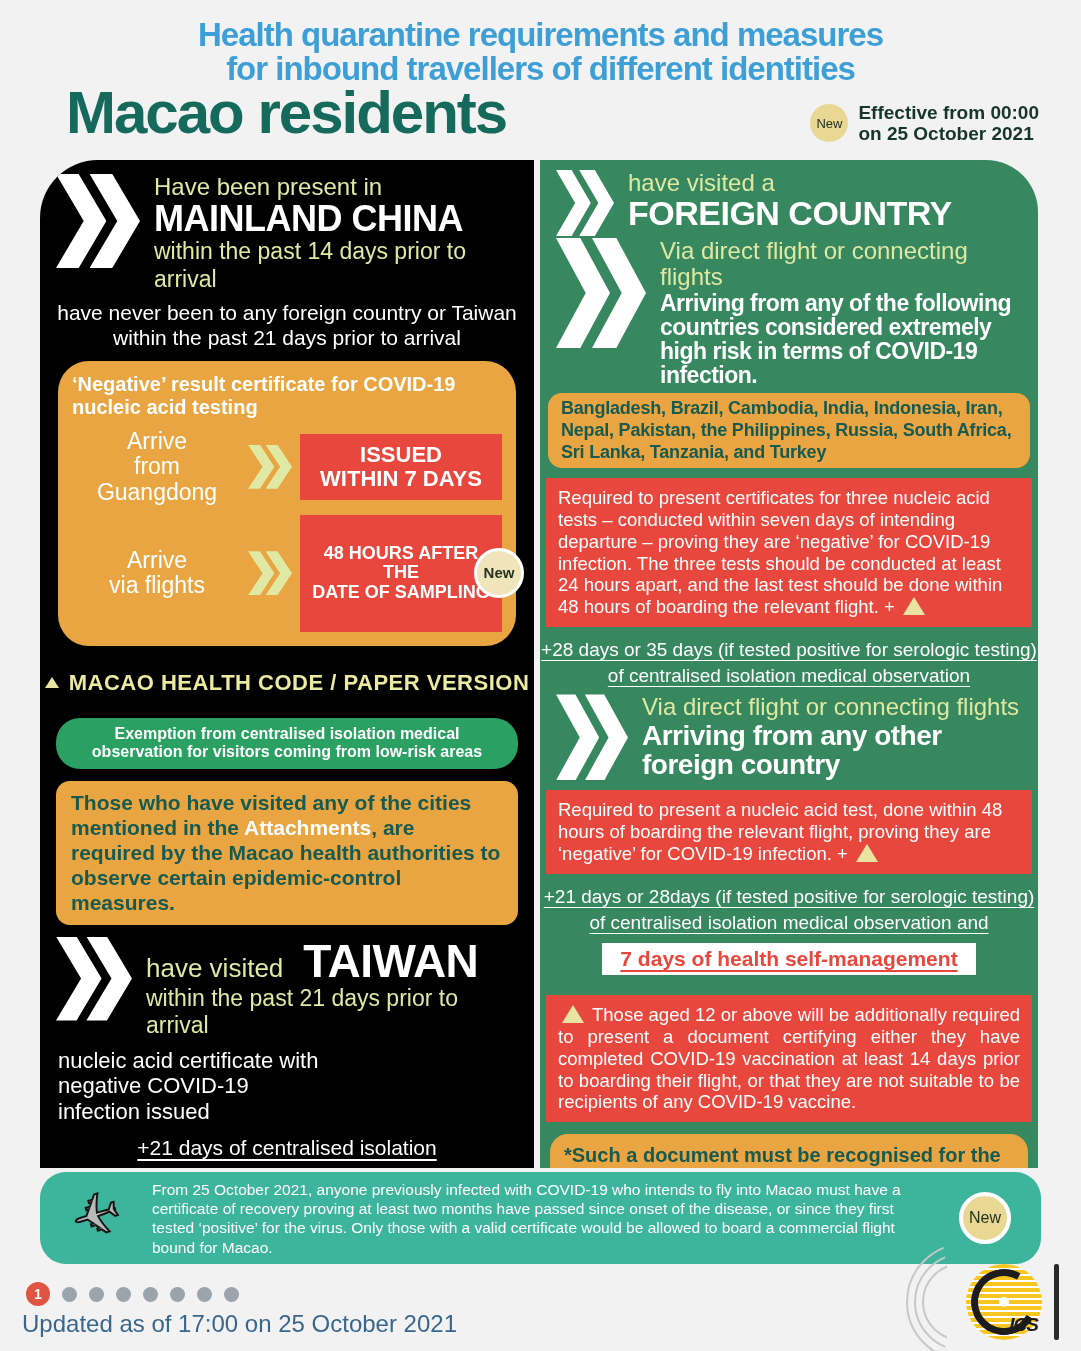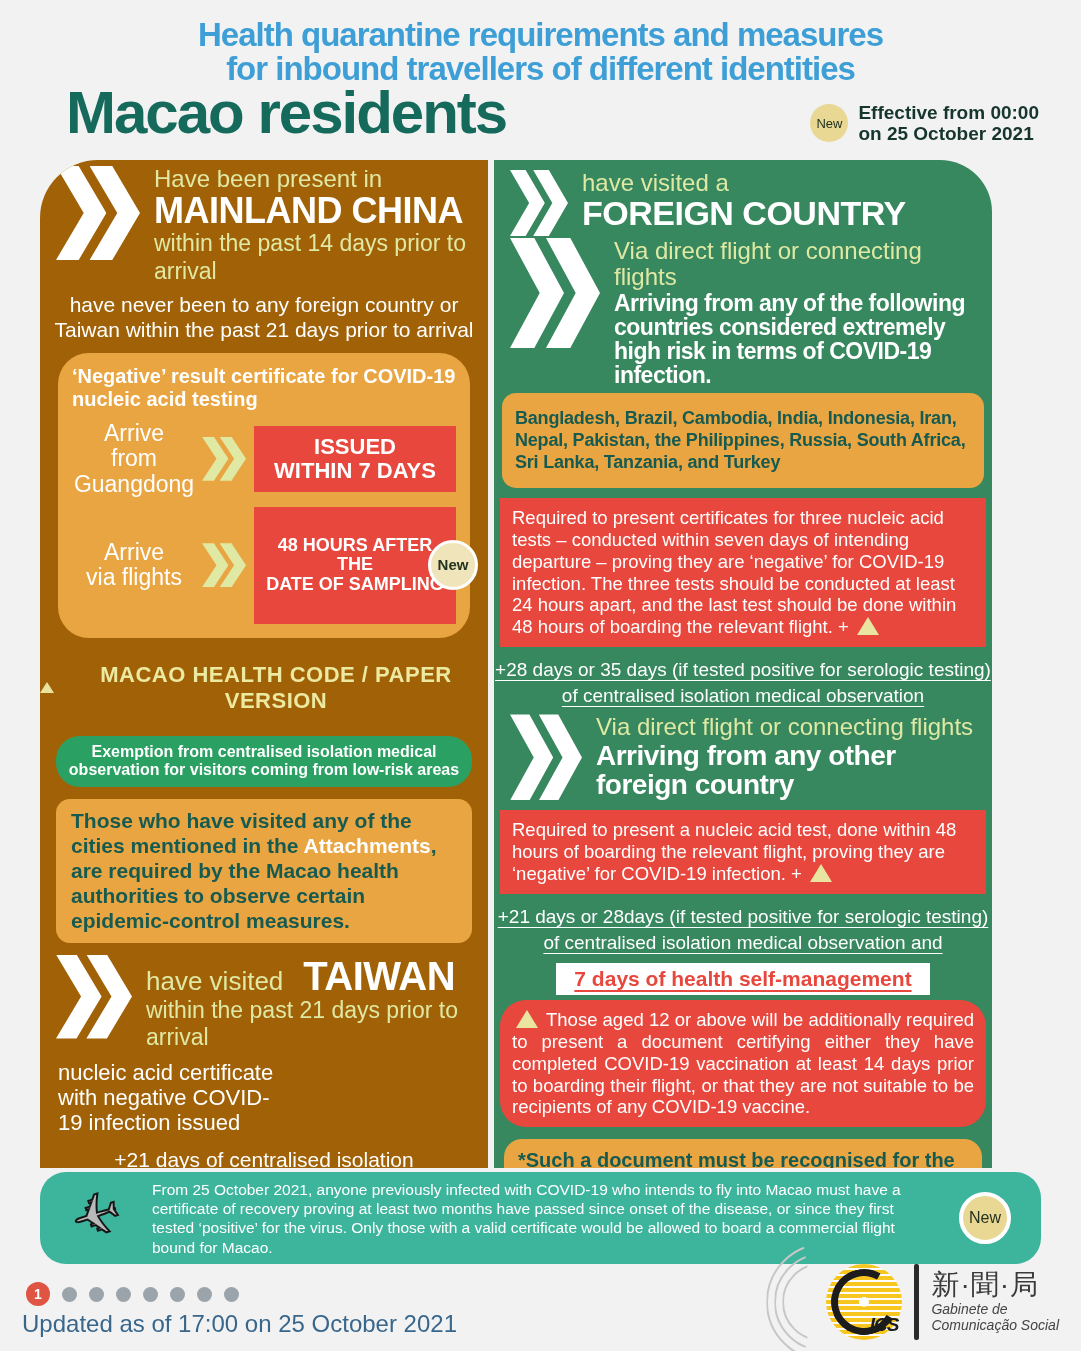--- a/index.html
+++ b/index.html
@@ -26,21 +26,21 @@
   .hdr-new{
     width:38px; height:38px; border-radius:50%; background:#e9d794;
     display:flex; align-items:center; justify-content:center;
     color:#20301f; font-size:13px; flex:none;
   }
   .effective-text{ color:#16352c; font-weight:bold; font-size:19px; line-height:1.12; white-space:pre-line; }
 
   
   .columns{ position:absolute; left:40px; top:160px; width:1001px; height:1008px; display:flex; gap:6px; }
   .col{ height:100%; overflow:hidden; }
-  .col-left { width:448px; background:#a16207; border-radius:58px 0 0 0; padding-top:6px; }
+  .col-left { width:494px; background:#000000; border-radius:58px 0 0 0; padding-top:14px; }
   .col-right{ width:498px; background:#37875f; border-radius:0 52px 0 0; padding-top:10px; }
 
   
   .chev{ position:relative; flex:none; }
   .chev i{ position:absolute; top:0; height:100%; width:60%; background:#fff;
            clip-path:polygon(0 0,45% 0,100% 50%,45% 100%,0 100%,55% 50%); }
   .chev i:first-child{ left:0; } .chev i:last-child{ left:40%; }
   .chev.yellow i{ background:#dfe9a4; }
 
   .head-block{ display:flex; gap:14px; padding-left:16px; padding-right:10px; }
@@ -82,21 +82,21 @@
   .req-row{ display:grid; grid-template-columns:1fr 172px; gap:8px; align-items:center; margin:8px 18px 0; }
   .req-text{ color:#fff; font-size:22px; line-height:1.15; }
   .deadline{ padding:10px 6px; font-size:26px; line-height:1.08; white-space:pre-line; }
   .quar{ margin-top:10px; text-align:center; color:#fff; font-size:21px; line-height:1.35;
          text-decoration:underline; text-underline-offset:4px; white-space:pre-line; }
 
   
   .r-red{ margin:10px 6px 0; padding:9px 12px; font-weight:normal; text-align:left;
           font-size:18.5px; line-height:1.18; }
   .r-red p{ display:inline; }
-  .countries-box{ margin:6px 8px 0; border-radius:14px; padding:15px 13px;
+  .countries-box{ margin:6px 8px 0; border-radius:14px; padding:5px 13px;
                   color:#175a50; font-weight:bold; font-size:18px; line-height:1.2; letter-spacing:-0.2px;}
   .self-box{ margin:8px auto 0; width:fit-content; background:#ffffff; padding:4px 18px;
              color:#e8473d; font-weight:bold; font-size:21px;
              text-decoration:underline; text-underline-offset:4px; }
   .justify{ text-align:justify; }
   .doc-box{ margin:12px 10px 0; border-radius:18px; padding:9px 14px;
             color:#175a50; font-weight:bold; font-size:20px; line-height:1.22; }
 
   
   .flight-note{ position:absolute; left:40px; top:1172px; width:1001px; height:92px;
@@ -207,21 +207,21 @@
     </div>
 
     <div class="head-block visit-head">
       <div class="chev" style="width:76px;height:84px;">
           <i></i>
           <i></i>
         </div>
       <div>
         <div class="inline-head">
           <span class="pre-yellow" style="font-size:26px;">have visited</span>
-          <span class="cname" style="font-size:40px;">TAIWAN</span>
+          <span class="cname" style="font-size:46px;">TAIWAN</span>
         </div>
         <div class="period">within the past 21 days prior to arrival</div>
       </div>
     </div>
     <div class="req-row">
       <div class="req-text">nucleic acid certificate with negative COVID-19 infection issued</div>
     </div>
     <div class="quar">+21 days of centralised isolation
 medical observation</div>
 
@@ -271,21 +271,21 @@
       </div>
     </div>
 
     <div class="red-box r-red">
       <p>Required to present a nucleic acid test, done within 48 hours of boarding the relevant flight, proving they are ‘negative’ for COVID-19 infection. +</p><span class="tri inline"></span>
     </div>
     <div class="quar" style="font-size:19px;">+21 days or 28days (if tested positive for serologic testing)
 of centralised isolation medical observation and</div>
     <div class="self-box">7 days of health self-management</div>
 
-    <div class="red-box r-red justify" style="margin-top:5px;border-radius:26px;">
+    <div class="red-box r-red justify" style="margin-top:20px;">
       <span class="tri inline" style="margin:0 8px 0 4px;"></span><p>Those aged 12 or above will be additionally required to present a document certifying either they have completed COVID-19 vaccination at least 14 days prior to boarding their flight, or that they are not suitable to be recipients of any COVID-19 vaccine.</p>
     </div>
 
     <div class="orange-box doc-box">*Such a document must be recognised for the purpose of international travel, or recognised by Chinese embassies or consulates in the foreign country that is the point of departure.</div>
   </section>
 </div>
 
 <div class="flight-note">
   <div class="plane">✈</div>
   <div class="flight-text">From 25 October 2021, anyone previously infected with COVID-19 who intends to fly into Macao must have a certificate of recovery proving at least two months have passed since onset of the disease, or since they first tested ‘positive’ for the virus. Only those with a valid certificate would be allowed to board a commercial flight bound for Macao.</div>
@@ -309,18 +309,13 @@
       <span></span>
       <span></span>
       <span></span>
     </div>
   <div class="disc">
     <div class="c-ring"></div>
     <div class="c-dot"></div>
     <div class="ics">ICS</div>
   </div>
   <div class="logo-bar"></div>
-  <div>
-    <div class="logo-cn">新·聞·局</div>
-    <div class="logo-pt pre">Gabinete de
-Comunicação Social</div>
-  </div>
 </div>
 
 </body></html>

